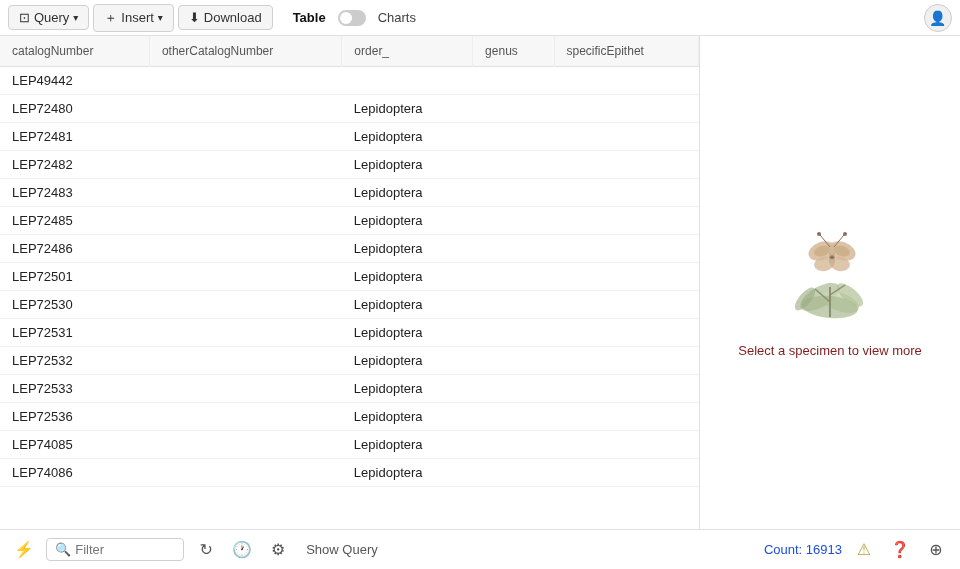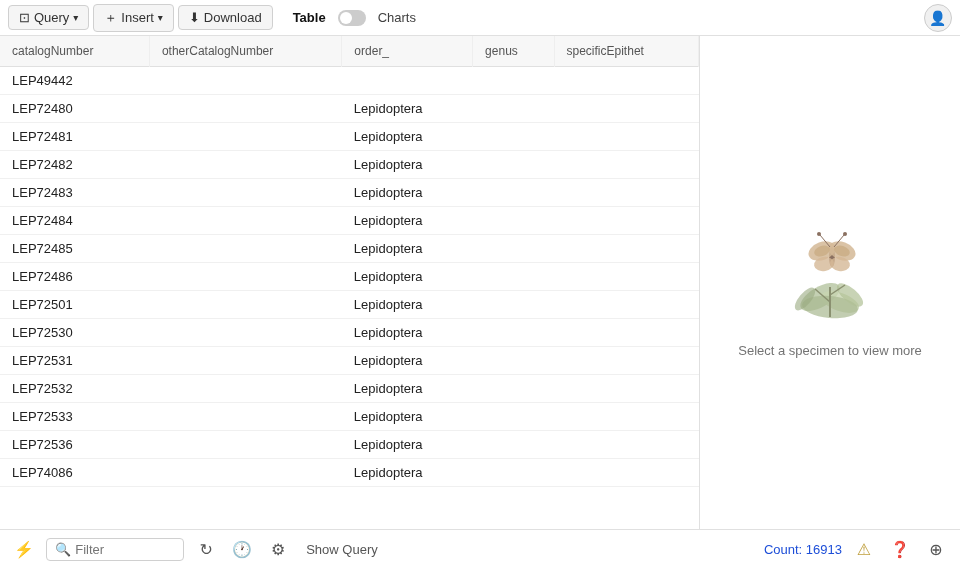--- a/index.html
+++ b/index.html
@@ -121,21 +121,21 @@
       padding: 20px;
       background: #fff;
     }
     .detail-illustration {
       width: 120px;
       height: 120px;
       margin-bottom: 16px;
     }
     .detail-prompt {
       font-size: 13px;
-      color: #737373;
+      color: #7f1d1d;
       text-align: center;
     }
 
     
     .bottom-bar {
       display: flex;
       align-items: center;
       height: 40px;
       border-top: 1px solid #e0e0e0;
       padding: 0 10px;
@@ -258,27 +258,20 @@
             <td></td>
           </tr>
           <tr>
             <td>LEP72483</td>
             <td></td>
             <td>Lepidoptera</td>
             <td></td>
             <td></td>
           </tr>
           <tr>
-            <td>LEP72484</td>
-            <td></td>
-            <td>Lepidoptera</td>
-            <td></td>
-            <td></td>
-          </tr>
-          <tr>
             <td>LEP72485</td>
             <td></td>
             <td>Lepidoptera</td>
             <td></td>
             <td></td>
           </tr>
           <tr>
             <td>LEP72486</td>
             <td></td>
             <td>Lepidoptera</td>
@@ -315,20 +308,27 @@
           </tr>
           <tr>
             <td>LEP72533</td>
             <td></td>
             <td>Lepidoptera</td>
             <td></td>
             <td></td>
           </tr>
           <tr>
             <td>LEP72536</td>
+            <td></td>
+            <td>Lepidoptera</td>
+            <td></td>
+            <td></td>
+          </tr>
+          <tr>
+            <td>LEP74085</td>
             <td></td>
             <td>Lepidoptera</td>
             <td></td>
             <td></td>
           </tr>
           <tr>
             <td>LEP74086</td>
             <td></td>
             <td>Lepidoptera</td>
             <td></td>

